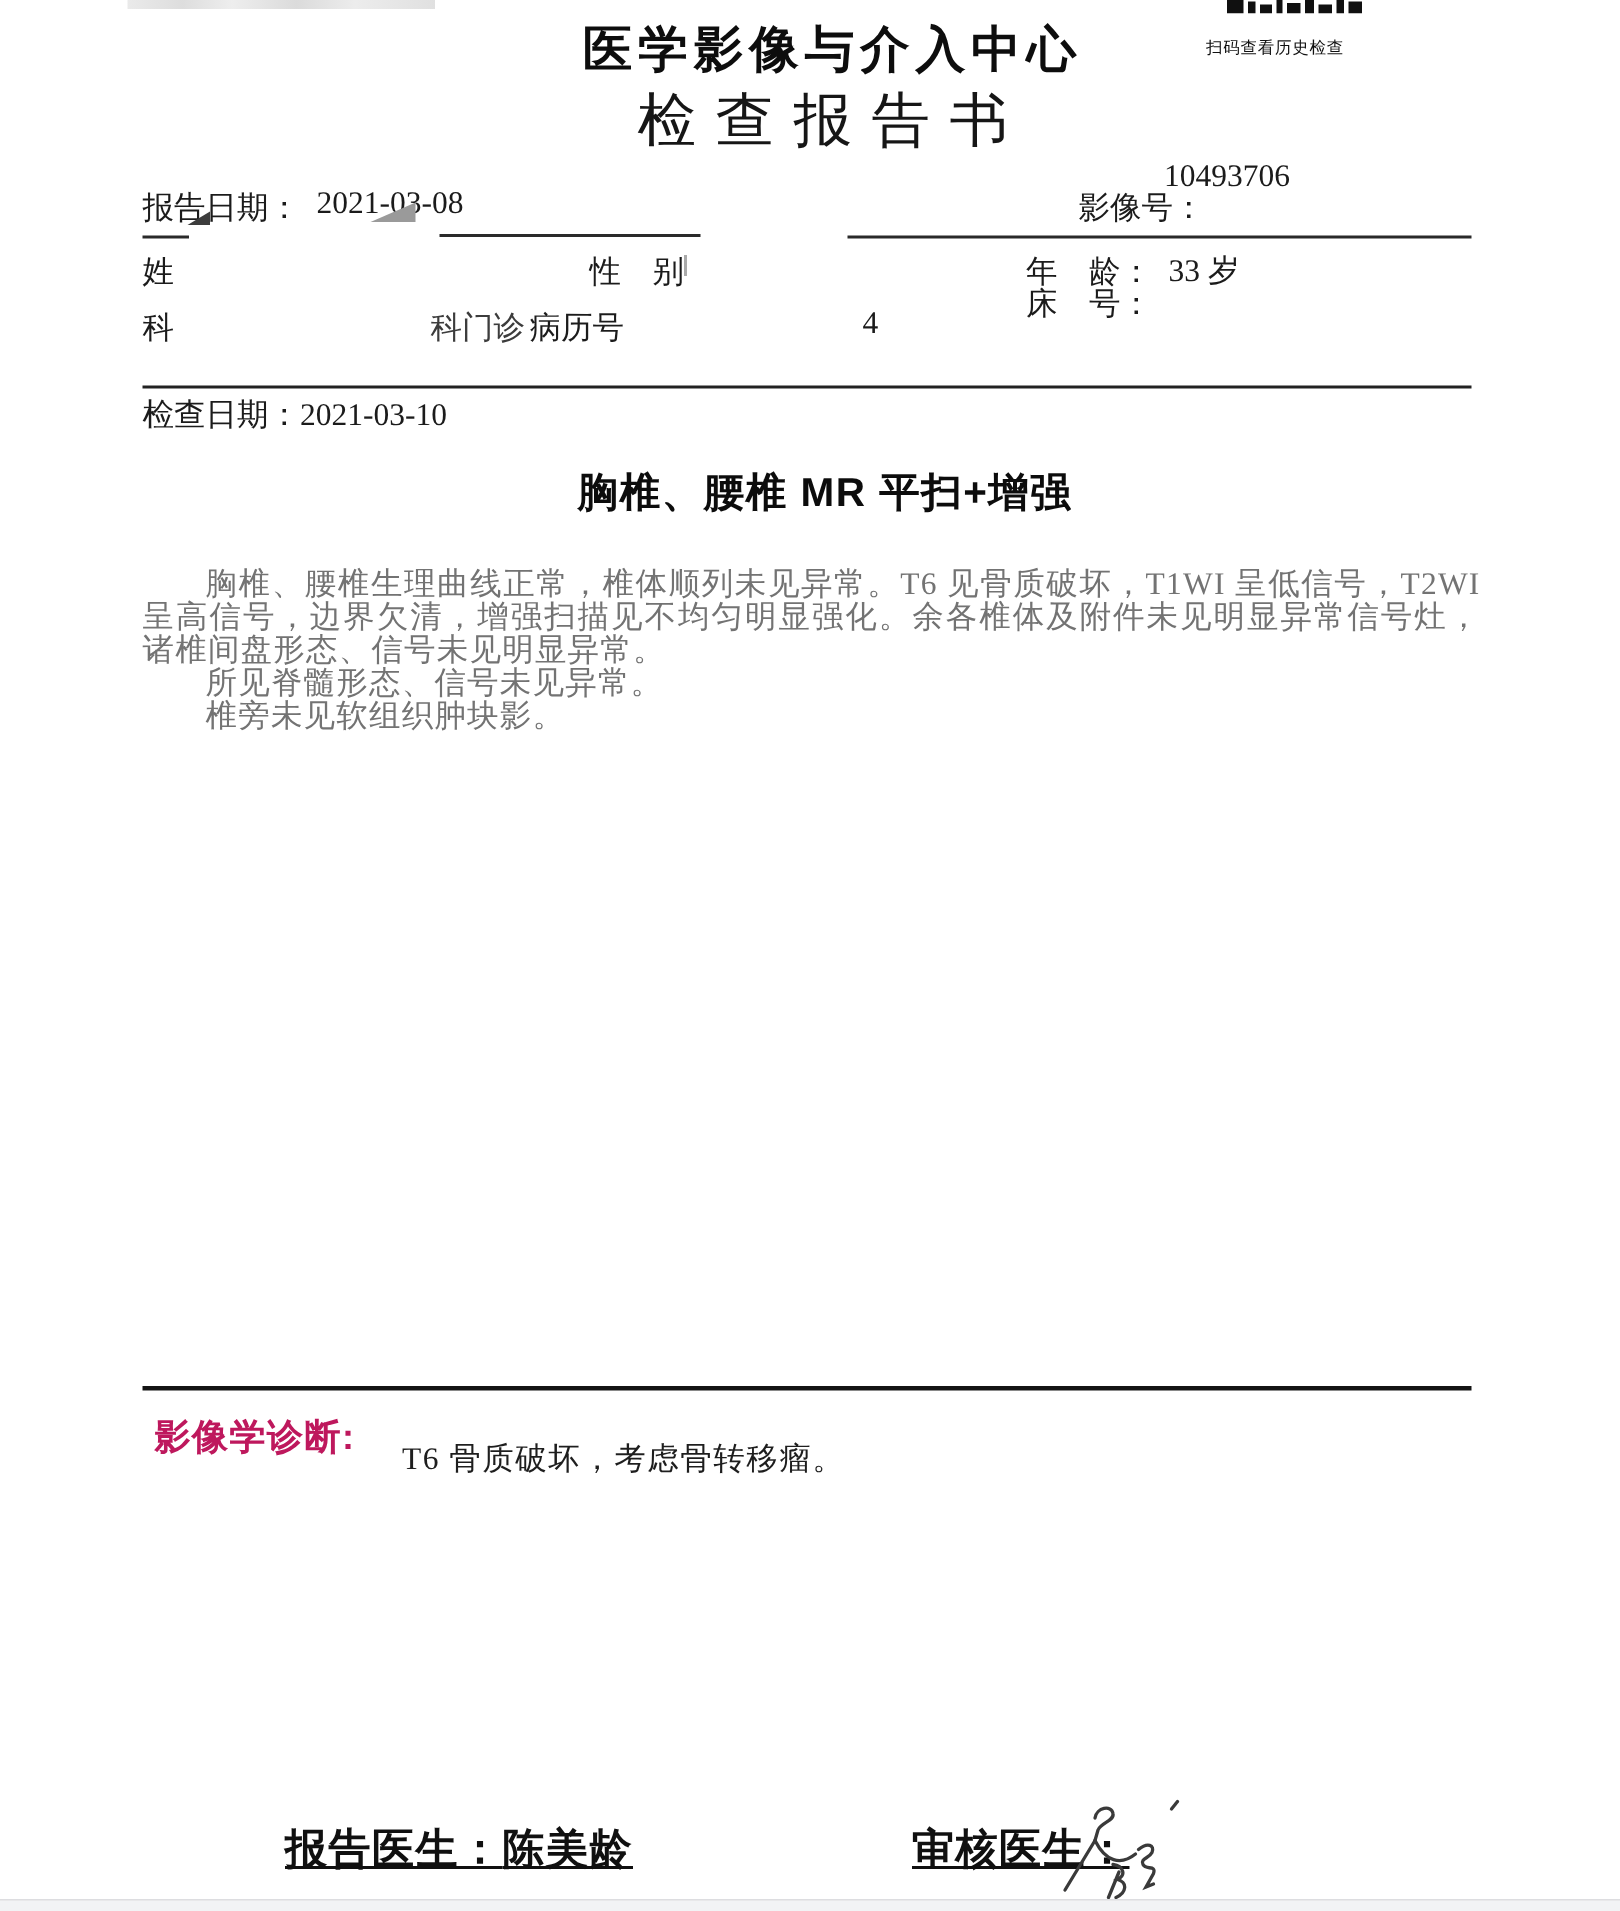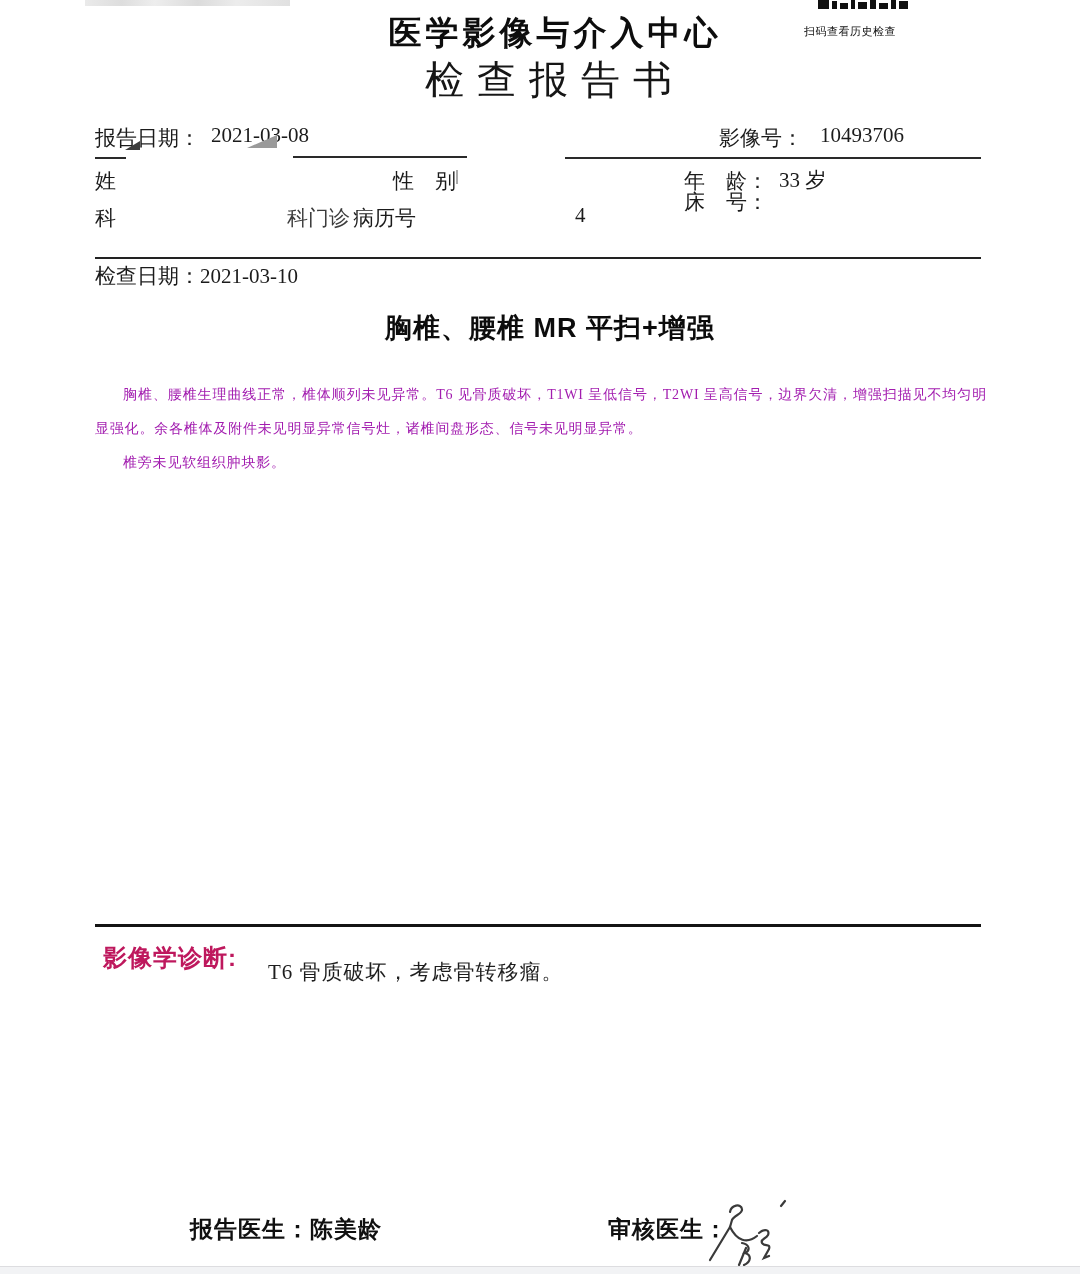--- a/index.html
+++ b/index.html
@@ -27,28 +27,28 @@
 
   .tri-dark { left:125px; top:141px; width:0; height:0;
               border-left:15px solid transparent; border-bottom:9px solid #3c3c3c; }
   .tri-gray { left:247px; top:135px; width:0; height:0;
               border-left:30px solid transparent; border-bottom:13px solid #9a9a9a; }
   .vmark { left:456px; top:170px; width:2px; height:14px; background:#aaa; }
 
   .exam-title { left:0; top:310px; width:1100px; text-align:center;
                 font-size:27px; font-weight:bold; letter-spacing:1px; color:#0c0c0c; }
 
-  .findings { left:95px; top:378px; width:892px; font-size:14px; line-height:34px;
-              letter-spacing:0.8px; color:#a21caf; text-align:justify; }
+  .findings { left:95px; top:378px; width:892px; font-size:21px; line-height:22px;
+              letter-spacing:0.8px; color:#737373; text-align:justify; }
   .findings p { text-indent:2em; margin:0; }
 
   .diag-label { left:103px; top:942px; font-size:24px; font-weight:bold; letter-spacing:1px; color:#be185d; }
   .diag-value { left:268px; top:958px; font-size:21px; letter-spacing:1px; color:#1e1e1e; }
 
-  .footer-label { font-size:23px; font-weight:bold; letter-spacing:1px; color:#101010; white-space:nowrap; }
+  .footer-label { font-size:28px; font-weight:bold; letter-spacing:1px; color:#101010; white-space:nowrap;text-decoration:underline; }
   .sig { left:702px; top:1196px; }
 
   .bottombar { left:0; top:1266px; width:1080px; height:8px;
                background:#f2f3f5; border-top:1px solid #dddde0; }
 </style>
 </head>
 <body>
 
 <div class="abs smudge"></div>
 
@@ -68,21 +68,21 @@
 <div class="abs qr-caption">扫码查看历史检查</div>
 
 <div class="abs title1 sans">医学影像与介入中心</div>
 <div class="abs title2 sans">检查报告书</div>
 
 <div class="abs meta" style="left:95px; top:124px;">报告日期：</div>
 <div class="abs meta" style="left:211px; top:123px;">2021-03-08</div>
 <div class="abs tri-dark"></div>
 <div class="abs tri-gray"></div>
 <div class="abs meta" style="left:684px; top:124px;margin-left:35px;">影像号：</div>
-<div class="abs meta" style="left:776px; top:123px;margin-left:44px;">10493706</div>
+<div class="abs meta" style="left:776px; top:105px;">10493706</div>
 
 <div class="abs thinrule" style="left:95px; top:157px; width:31px;"></div>
 <div class="abs thinrule" style="left:293px; top:156px; width:174px;"></div>
 <div class="abs thinrule" style="left:565px; top:157px; width:416px;"></div>
 
 <div class="abs meta" style="left:95px; top:167px;">姓</div>
 <div class="abs meta" style="left:393px; top:167px;">性　别</div>
 <div class="abs vmark"></div>
 <div class="abs meta" style="left:684px; top:167px;">年　龄：</div>
 <div class="abs meta" style="left:779px; top:166px;">33 岁</div>
@@ -94,20 +94,21 @@
 <div class="abs meta" style="left:684px; top:188px;">床　号：</div>
 
 <div class="abs rule" style="left:95px; top:257px; width:886px;"></div>
 
 <div class="abs meta" style="left:95px; top:262px;"><span>检查日期：</span><span>2021-03-10</span></div>
 
 <div class="abs exam-title sans">胸椎、腰椎 MR 平扫+增强</div>
 
 <div class="abs findings">
   <p>胸椎、腰椎生理曲线正常，椎体顺列未见异常。T6 见骨质破坏，T1WI 呈低信号，T2WI 呈高信号，边界欠清，增强扫描见不均匀明显强化。余各椎体及附件未见明显异常信号灶，诸椎间盘形态、信号未见明显异常。</p>
+  <p>所见脊髓形态、信号未见异常。</p>
   <p>椎旁未见软组织肿块影。</p>
 </div>
 
 <div class="abs rule" style="left:95px; top:924px; width:886px; height:2.5px; background:#141414;"></div>
 <div class="abs diag-label sans">影像学诊断:</div>
 <div class="abs diag-value">T6 骨质破坏，考虑骨转移瘤。</div>
 
 <div class="abs footer-label sans" style="left:190px; top:1214px;"><span>报告医生：</span><span>陈美龄</span></div>
 <div class="abs footer-label sans" style="left:608px; top:1214px;">审核医生：</div>
 

